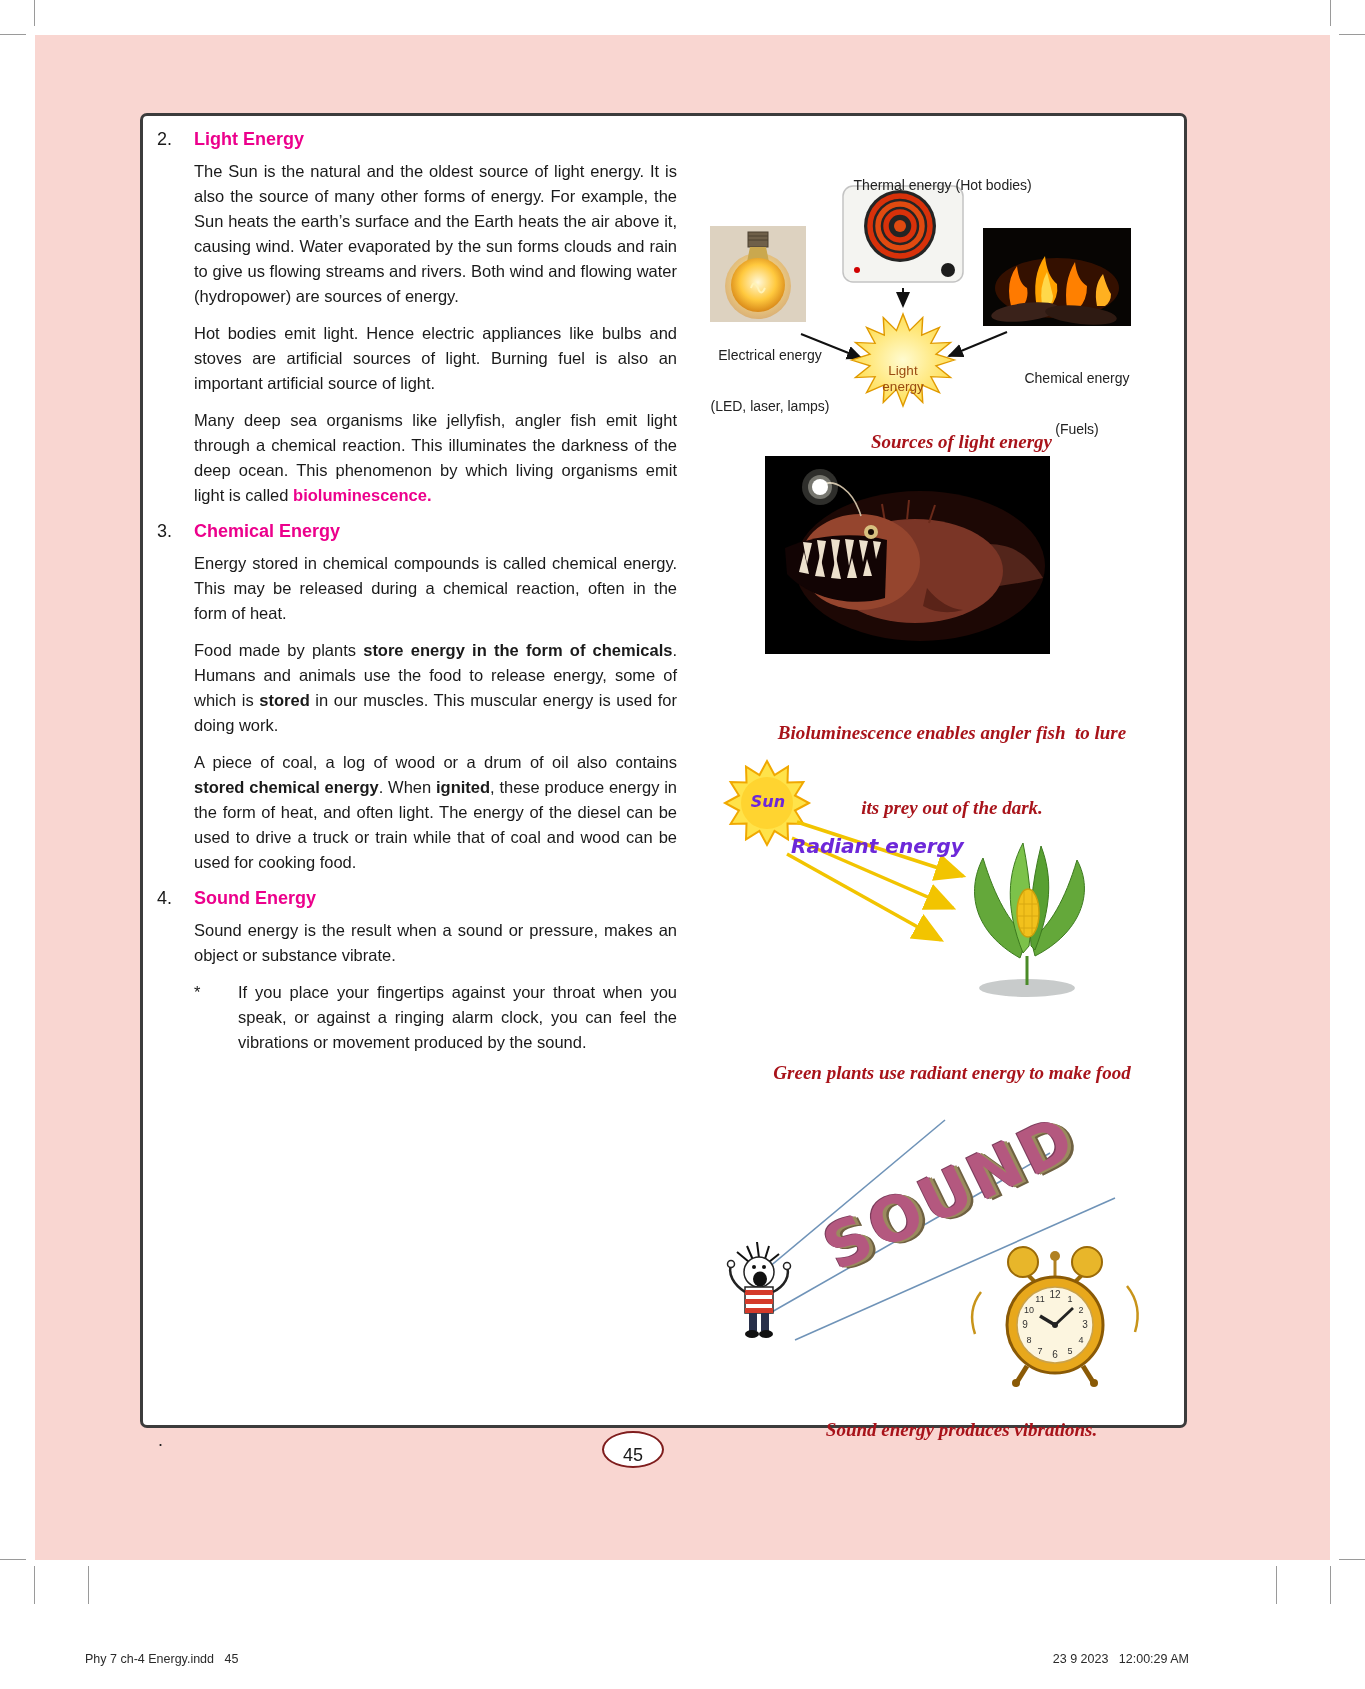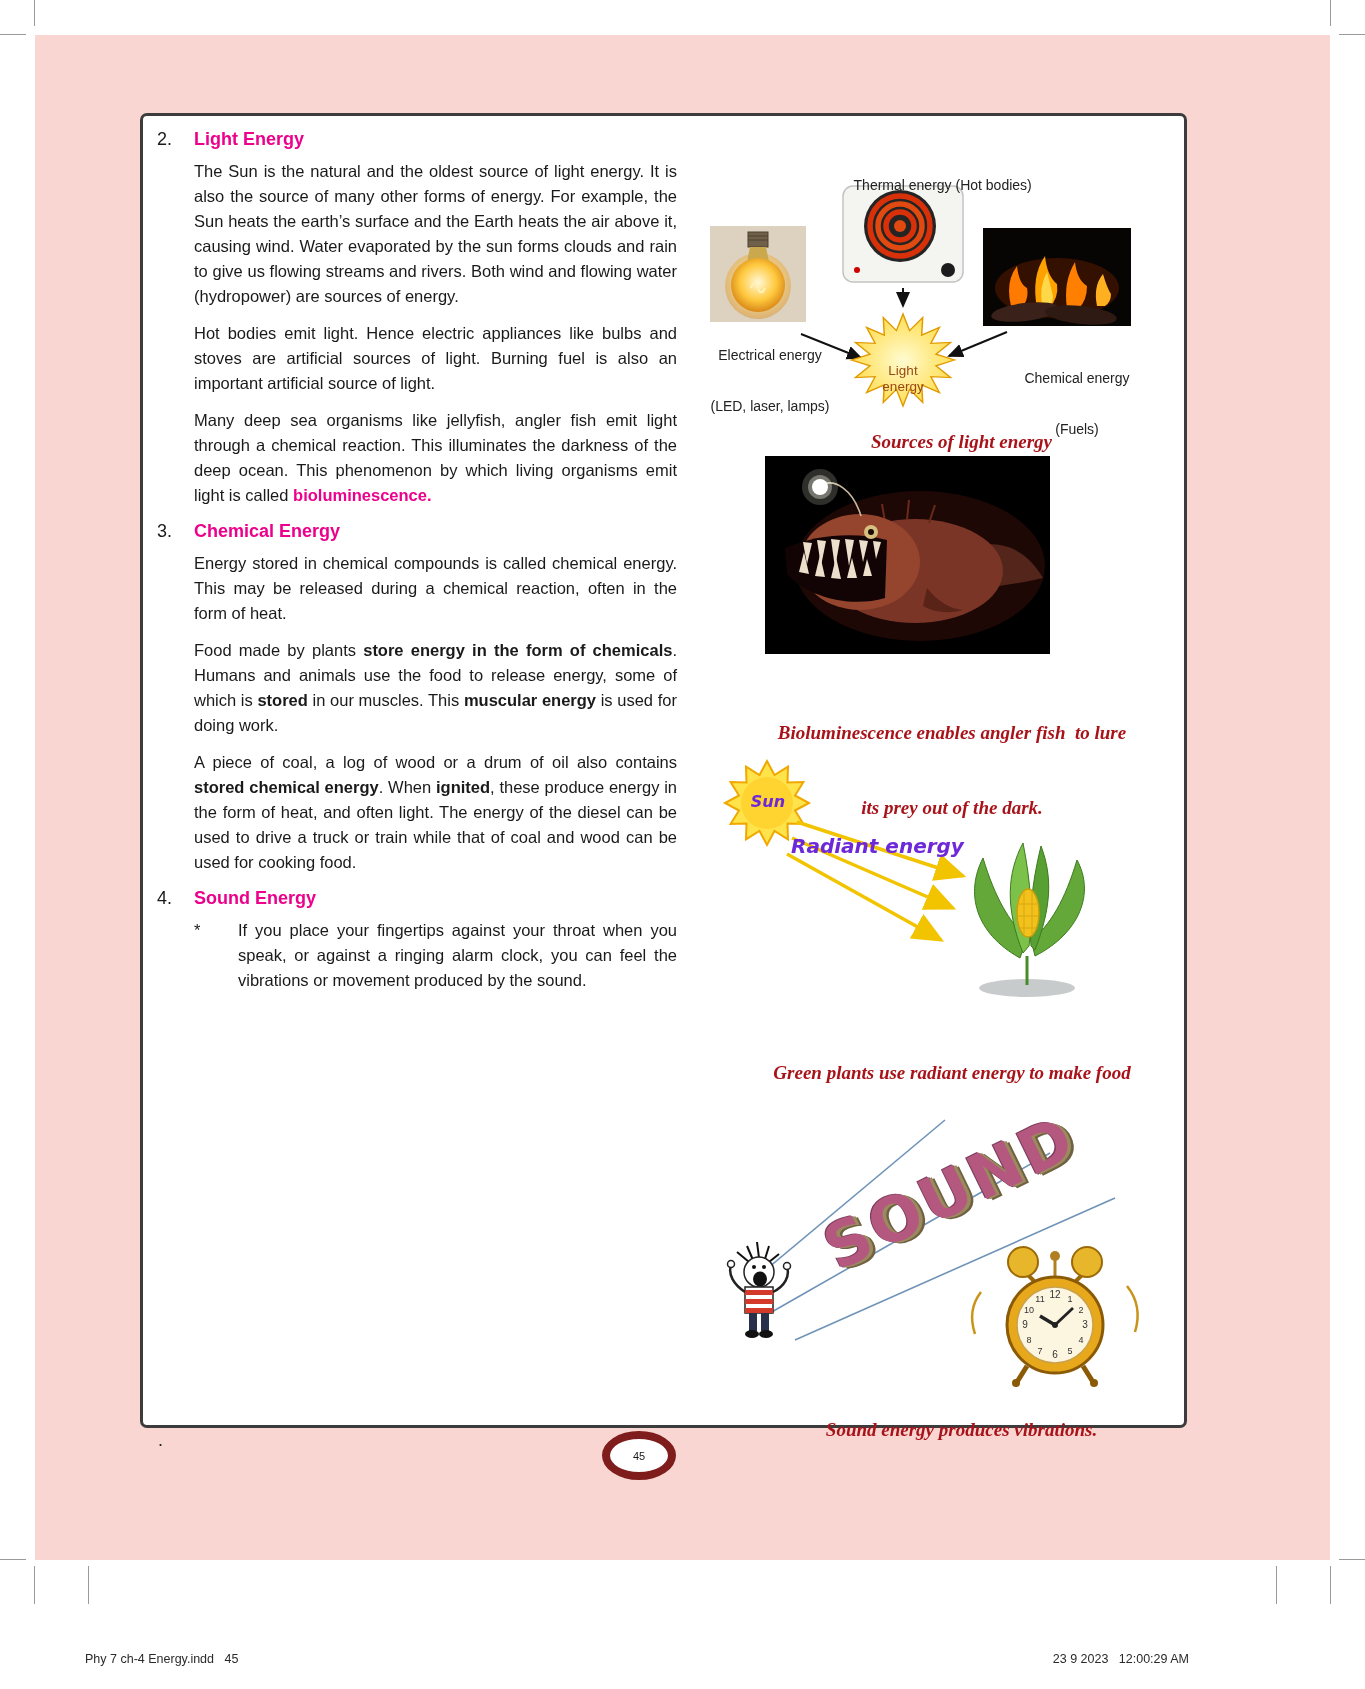--- a/index.html
+++ b/index.html
@@ -59,23 +59,23 @@
     transform:rotate(-26deg);
     font-size:62px; font-weight:bold; letter-spacing:4px;
     color:#b4587f;
     text-shadow:3px 2px 0 #9a8a5e, 5px 4px 0 #6f6142, -1px -1px 0 #7c3d5c, 1px 1px 0 #7c3d5c;
     font-family:"DejaVu Sans", sans-serif;
   }
 
   
   .page-oval {
     position:absolute; left:602px; top:1431px; width:58px; height:33px;
-    background:#fff; border:8px solid #7f1d1d; border-radius:50%;
-    display:flex; align-items:center; justify-content:center;
-    font-size:11px; color:#1a1a1a;
+    background:#fff; border:2px solid #7f1d1d; border-radius:50%;
+    display:flex; align-items:flex-end; justify-content:center;
+    font-size:18px; color:#1a1a1a;
   }
   .stray-dot { position:absolute; left:158px; top:1430px; font-size:18px; color:#222; }
   .footer-text { position:absolute; top:1652px; font-size:12.5px; color:#2a2a2a; white-space:pre; }
   .footer-left { left:85px; }
   .footer-right { right:176px; }
 </style>
 </head>
 <body>
 
 <div class="pink-area"></div>
@@ -101,27 +101,28 @@
   </div>
   <p class="para"><span>The Sun is the natural and the oldest source of light energy. It is also the source of many other forms of energy. For example, the Sun heats the earth’s surface and the Earth heats the air above it, causing wind. Water evaporated by the sun forms clouds and rain to give us flowing streams and rivers. Both wind and flowing water (hydropower) are sources of energy.</span></p>
   <p class="para"><span>Hot bodies emit light. Hence electric appliances like bulbs and stoves are artificial sources of light. Burning fuel is also an important artificial source of light.</span></p>
   <p class="para"><span>Many deep sea organisms like jellyfish, angler fish emit light through a chemical reaction. This illuminates the darkness of the deep ocean. This phenomenon by which living organisms emit light is called </span><span style="font-weight: bold; color: rgb(236, 0, 140);">bioluminescence.</span></p>
 
   <div class="section-heading">
     <span class="sec-num">3.</span>
     <span class="sec-title">Chemical Energy</span>
   </div>
   <p class="para"><span>Energy stored in chemical compounds is called chemical energy. This may be released during a chemical reaction, often in the form of heat.</span></p>
-  <p class="para"><span>Food made by plants </span><span style="font-weight: bold;">store energy in the form of chemicals</span><span>. Humans and animals use the food to release energy, some of which is </span><span style="font-weight: bold;">stored</span><span> in our muscles. This </span><span style="font-weight: bold;">muscular energy</span><span> is used for doing work.</span></p>
+  <p class="para"><span>Food made by plants </span><span style="font-weight: bold;">store energy in the form of chemicals</span><span>. Humans and animals use the food to release energy, some of which is </span><span style="font-weight: bold;">stored</span><span> in our muscles. This </span><span style="font-weight: normal;">muscular energy</span><span> is used for doing work.</span></p>
   <p class="para"><span>A piece of coal, a log of wood  or a drum of oil also contains </span><span style="font-weight: bold;">stored chemical energy</span><span>. When </span><span style="font-weight: bold;">ignited</span><span>, these produce energy in the form of heat, and often light. The energy of the diesel can be used to drive a truck or train while that of coal and wood can be used for cooking food.</span></p>
 
   <div class="section-heading">
     <span class="sec-num">4.</span>
     <span class="sec-title">Sound Energy</span>
   </div>
+  <p class="para"><span>Sound energy is the result when a sound or pressure, makes an object or substance vibrate.</span></p>
   <div class="bullet">
     <span class="bullet-marker">*</span>
     <div class="bullet-text"><span>If you place your fingertips against your throat when you speak, or against a ringing alarm clock, you can feel the vibrations or movement produced by the sound.</span></div>
   </div>
 </div>
 
 <div class="fig" style="left:695px; top:148px; width:482px; height:302px;">
   <svg width="482" height="302" viewBox="0 0 482 302" style="position:absolute; left:0; top:0;">
     <defs>
       <radialGradient id="bulbGlow" cx="50%" cy="45%" r="60%">

